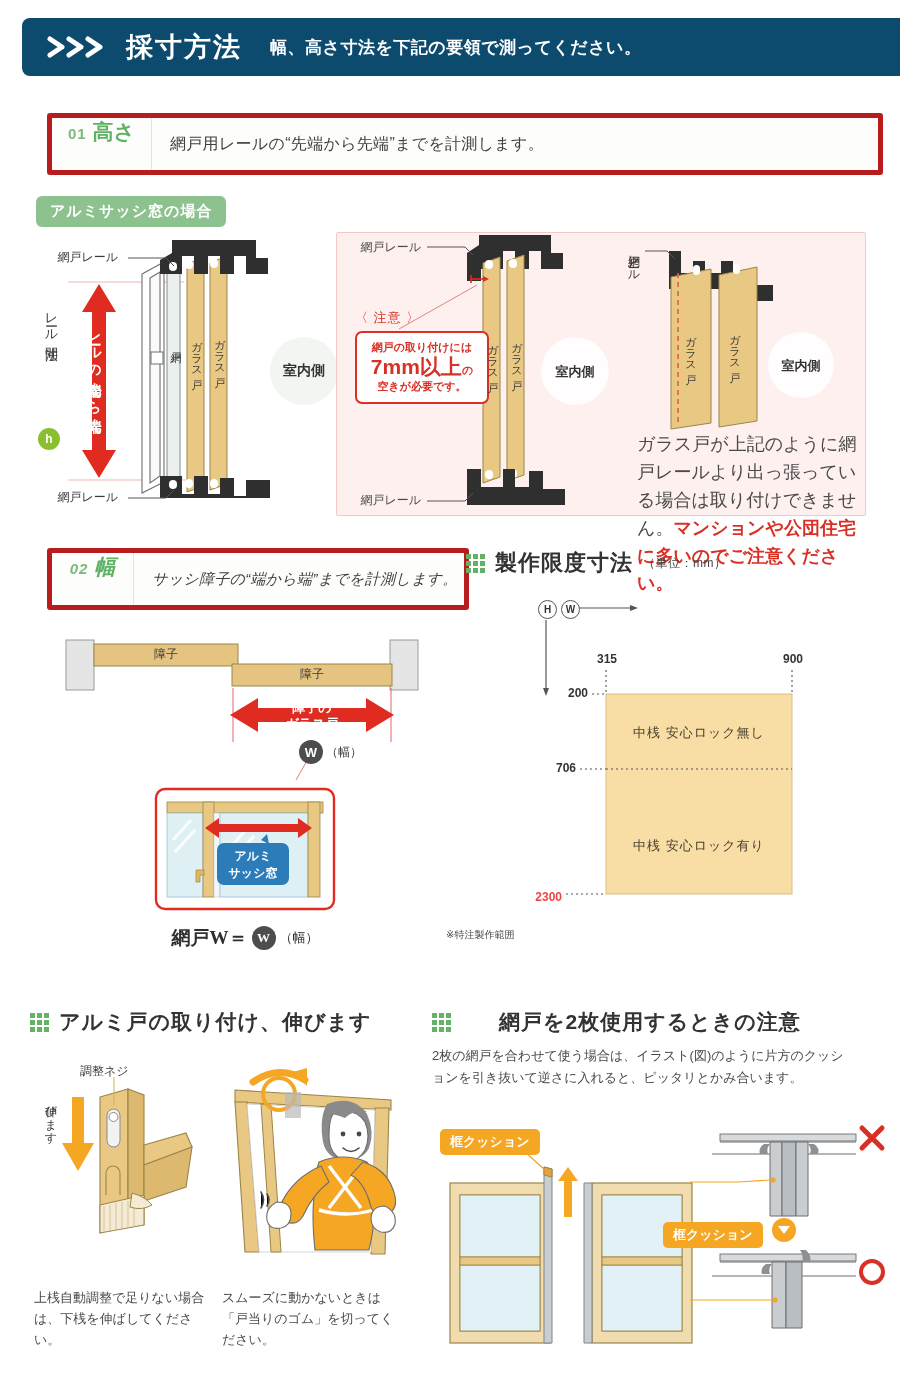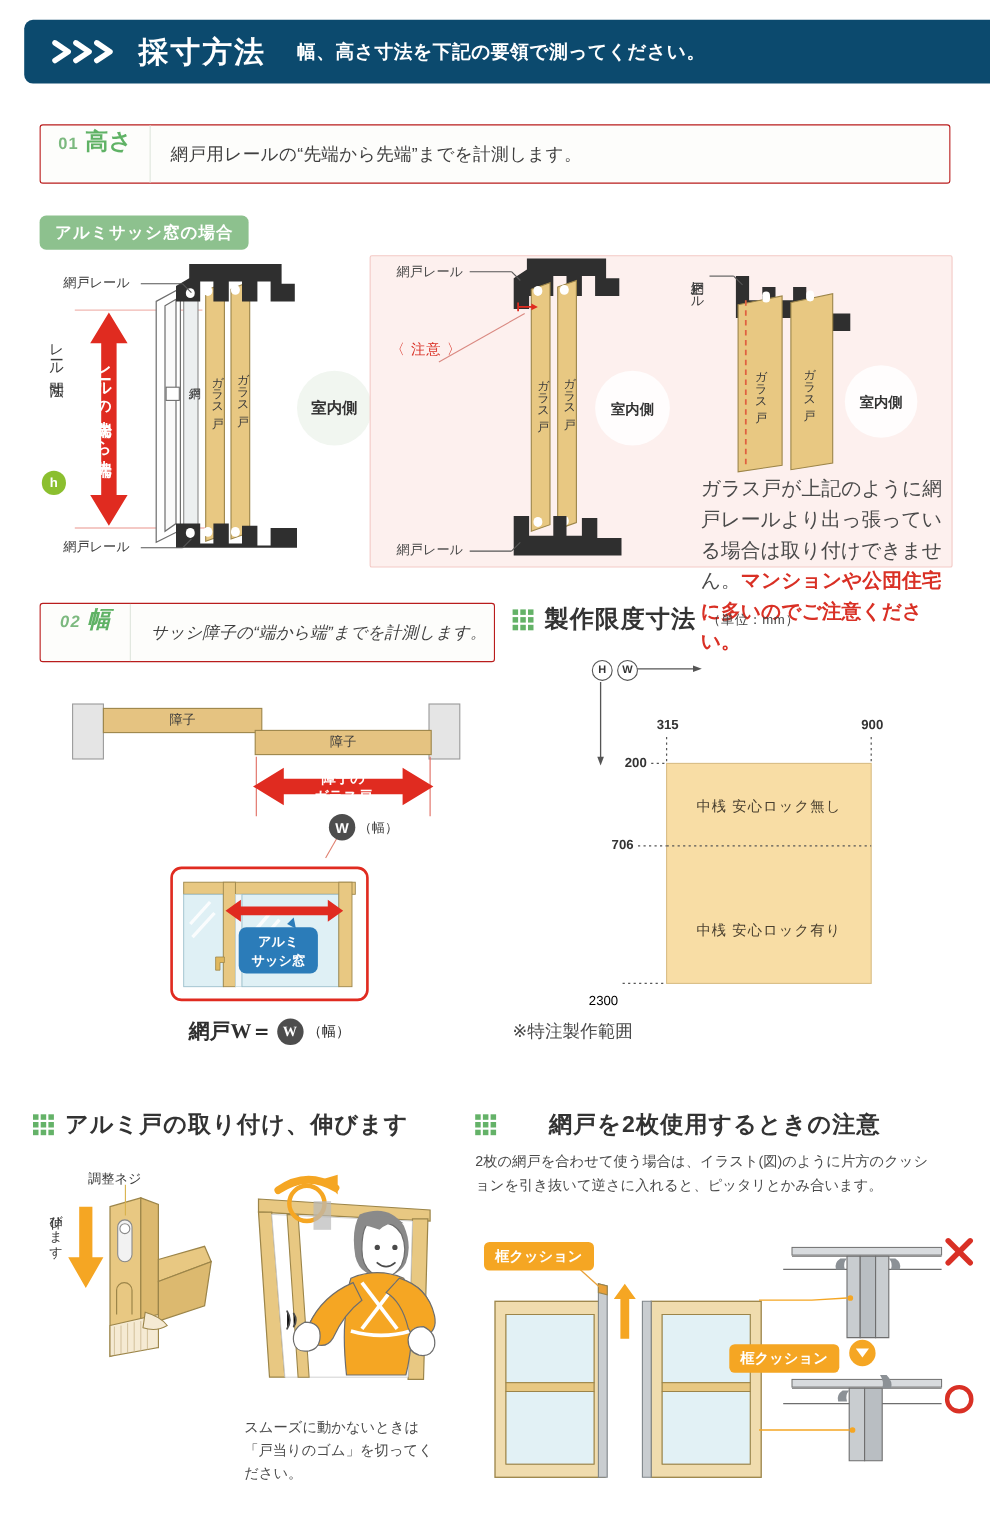--- a/index.html
+++ b/index.html
@@ -26,22 +26,22 @@
     color:#ffffff;font-size:27px;font-weight:bold;margin-left:14px;
     letter-spacing:2px;
   }
   .banner-sub{
     color:#ffffff;font-size:17px;margin-left:28px;letter-spacing:0.5px;
     font-weight:bold;
   }
 
   
   .stepbox{
-    position:absolute;background:#fdfdfb;border:1px solid #b91c1c;border-radius:3px;
-    display:flex;align-items:center;height:52px;
+    position:absolute;background:#fdfdfb;border:5px solid #b91c1c;border-radius:3px;
+    display:flex;align-items:center;height:52px;margin-left:11px;
   }
   .step-num{
     width:100px;display:flex;align-items:baseline;justify-content:center;
     border-right:1px solid #dfe6dd;height:100%;box-sizing:border-box;
   }
   .step-num .n{color:#7cb97f;font-size:15px;font-weight:bold;letter-spacing:1px;}
   .step-num .jp{color:#5fb265;font-size:21px;font-weight:bold;margin-left:6px;}
   .step-text{font-size:16px;color:#3f3f3f;padding-left:18px;letter-spacing:0.3px;}
 
   
@@ -196,20 +196,27 @@
         <line x1="128" y1="268" x2="136" y2="260" stroke="#555" stroke-width="1"></line>
 
         <circle cx="238" cy="138" r="34" fill="#ffffff" opacity="0.85"></circle>
       </svg>
 
       <div class="cap" style="left:-8px;top:6px;width:92px;text-align:right;font-size:12px;">網戸レール</div>
       <div class="cap" style="left:-8px;top:259px;width:92px;text-align:right;font-size:12px;">網戸レール</div>
 
       <div class="cap" style="left:18px;top:76px;font-size:13px;color:#d93025;letter-spacing:1px;">〈 注意 〉</div>
 
+      <div class="redbox" style="left:18px;top:98px;width:122px;padding:7px 4px 8px 4px;">
+        <div style="font-size:11px;color:#d93025;font-weight:bold;line-height:1.3;">網戸の取り付けには</div>
+        <div style="line-height:1.1;margin:1px 0 1px 0;">
+          <span style="font-size:21px;color:#d93025;font-weight:bold;">7mm以上</span><span style="font-size:11px;color:#d93025;font-weight:bold;">の</span>
+        </div>
+        <div style="font-size:11px;color:#d93025;font-weight:bold;line-height:1.3;">空きが必要です。</div>
+      </div>
 
       <div class="vtxt" style="position:absolute;left:148px;top:104px;font-size:11px;color:#3a3a3a;">ガラス戸</div>
       <div class="vtxt" style="position:absolute;left:172px;top:102px;font-size:11px;color:#3a3a3a;">ガラス戸</div>
 
       <div style="position:absolute;left:206px;top:130px;width:64px;text-align:center;font-size:13px;font-weight:bold;color:#333;">室内側</div>
     </div>
 
     <div style="position:absolute;left:268px;top:0px;width:260px;height:282px;">
       <svg width="260" height="282" viewBox="0 0 260 282">
 
@@ -361,28 +368,28 @@
     <div style="position:absolute;left:72px;top:8px;width:17px;height:17px;border-radius:50%;border:1.2px solid #555;display:flex;align-items:center;justify-content:center;font-size:10px;font-weight:bold;color:#333;background:#fff;">H</div>
     <div style="position:absolute;left:95px;top:8px;width:17px;height:17px;border-radius:50%;border:1.2px solid #555;display:flex;align-items:center;justify-content:center;font-size:10px;font-weight:bold;color:#333;background:#fff;">W</div>
 
     
     <div style="position:absolute;left:118px;top:60px;width:46px;text-align:center;font-size:12px;color:#333;font-weight:bold;">315</div>
     <div style="position:absolute;left:304px;top:60px;width:46px;text-align:center;font-size:12px;color:#333;font-weight:bold;">900</div>
 
     
     <div style="position:absolute;left:78px;top:94px;width:44px;text-align:right;font-size:12px;color:#333;font-weight:bold;">200</div>
     <div style="position:absolute;left:66px;top:169px;width:44px;text-align:right;font-size:12px;color:#333;font-weight:bold;">706</div>
-    <div style="position:absolute;left:46px;top:311px;width:50px;text-align:right;font-size:12px;color:#000000;font-weight:normal;">2300</div>
+    <div style="position:absolute;left:46px;top:298px;width:50px;text-align:right;font-size:12px;color:#ef4444;font-weight:bold;">2300</div>
 
     
     <div style="position:absolute;left:140px;top:132px;width:186px;text-align:center;font-size:13px;color:#4a4030;letter-spacing:1px;">中桟 安心ロック無し</div>
     <div style="position:absolute;left:140px;top:245px;width:186px;text-align:center;font-size:13px;color:#4a4030;letter-spacing:1px;">中桟 安心ロック有り</div>
   </div>
 
-  <div style="position:absolute;left:466px;top:928px;font-size:16px;color:#4a4a4a;">※特注製作範囲</div>
+  <div style="position:absolute;left:446px;top:928px;font-size:10px;color:#4a4a4a;">※特注製作範囲</div>
 
   <div class="sec-head" style="left:30px;top:1008px;">
     <span class="grid-ic">
         <i></i>
         <i></i>
         <i></i>
         <i></i>
         <i></i>
         <i></i>
         <i></i>
@@ -473,20 +480,21 @@
       <path d="M148,104 q26,8 32,34 q3,14 -9,19 q-11,3 -15,-8 q-6,-24 -20,-32 z" fill="#f5a623" stroke="#6e6e6e" stroke-width="1.1"></path>
       <path d="M170,148 q12,6 10,18 q-3,10 -14,8 q-10,-3 -10,-14 q1,-12 14,-12 z" fill="#ffffff" stroke="#6e6e6e" stroke-width="1.1"></path>
 
       <g stroke="#4a4a4a" stroke-width="1.6" stroke-linecap="round">
         <path d="M52,136 q4,6 0,12"></path>
         <path d="M46,134 q5,8 0,16"></path>
       </g>
     </svg>
   </div>
 
+  <div class="txt" style="left:34px;top:1288px;width:172px;font-size:13px;line-height:1.6;">上桟自動調整で足りない場合は、下桟を伸ばしてください。</div>
   <div class="txt" style="left:222px;top:1288px;width:180px;font-size:13px;line-height:1.6;">スムーズに動かないときは「戸当りのゴム」を切ってください。</div>
 
   <div class="sec-head" style="left:432px;top:1008px;gap:38px;">
     <span class="grid-ic">
         <i></i>
         <i></i>
         <i></i>
         <i></i>
         <i></i>
         <i></i>

